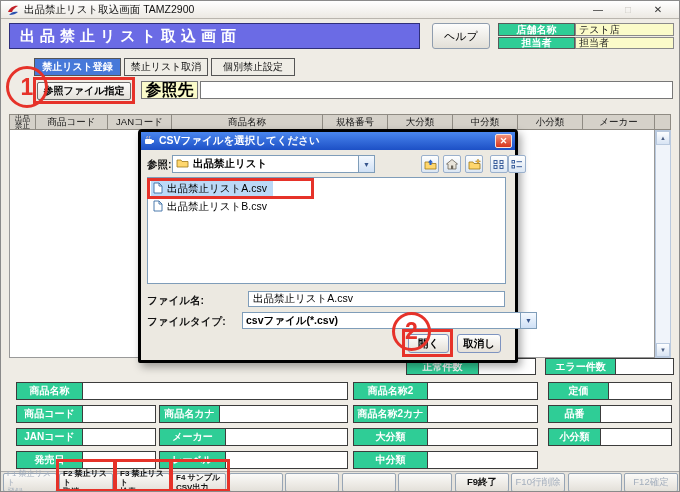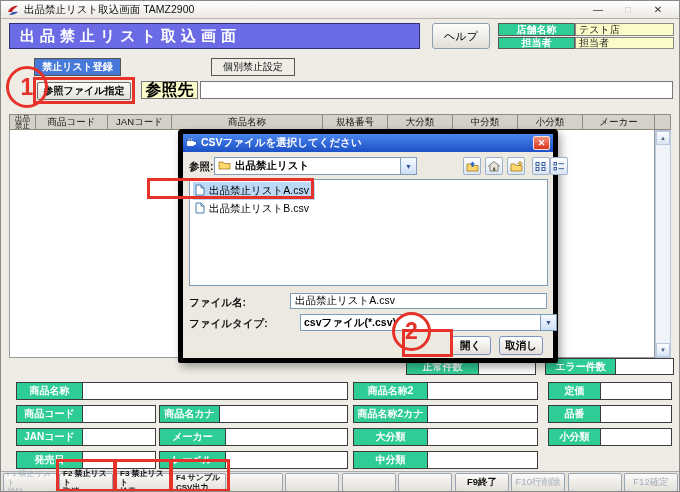--- a/index.html
+++ b/index.html
@@ -47,21 +47,21 @@
   .pair .pv{ flex:1; background:#fff; font-size:10px; display:flex; align-items:center; padding-left:3px; }
   .pair.h17{ height:17px; }
 
   
   .fbar{ position:absolute; left:0; top:470px; width:680px; height:22px; background:#E6E3DC; border-top:1px solid #aaa; }
   .fbtn{ position:absolute; top:1px; width:54px; height:19px; background:linear-gradient(#fbfaf8,#e3e0d9); border:1px solid #97a5b5; border-radius:2px; font-size:8px; line-height:1.15; color:#111; display:flex; flex-direction:column; justify-content:center; padding-left:3px; font-weight:bold; }
   .fbtn.single{ align-items:center; padding-left:0; font-size:9.5px; flex-direction:row; justify-content:center; }
   .fbtn.dis{ color:#a3aebd; font-weight:normal; }
 
   
-  .dialog{ position:absolute; left:137px; top:128px; width:380px; height:234px; background:#ECE9E1; border:5px solid #000000; border-radius:4px 4px 2px 2px; box-shadow:3px 4px 8px rgba(0,0,0,.35); z-index:50;margin-left:40px; }
+  .dialog{ position:absolute; left:137px; top:128px; width:380px; height:234px; background:#ECE9E1; border:3px solid #000000; border-radius:4px 4px 2px 2px; box-shadow:3px 4px 8px rgba(0,0,0,.35); z-index:50; }
   .dtitle{ position:absolute; left:0; top:0; width:100%; height:18px; background:linear-gradient(#4a86ee,#1d50c6); color:#fff; font-weight:bold; font-size:10.5px; display:flex; align-items:center; gap:4px; padding:0 3px; }
   .dclose{ margin-left:auto; width:17px; height:14px; background:linear-gradient(#f1917b,#d8341c); border:1px solid #fbe3dc; border-radius:2px; color:#fff; font-size:9px; font-weight:bold; display:flex; align-items:center; justify-content:center; }
   .dlabel{ position:absolute; font-size:10.5px; font-weight:bold; color:#111; }
   .combo{ position:absolute; background:#fff; border:1px solid #7F9DB9; display:flex; align-items:center; font-size:10.5px; gap:4px; padding-left:3px; }
   .combo .cv{ font-weight:bold; }
   .combo .arrow{ margin-left:auto; width:16px; align-self:stretch; background:linear-gradient(#f4f9ff,#cfe0f5); border-left:1px solid #7F9DB9; display:flex; align-items:center; justify-content:center; font-size:7px; color:#35548c; }
   .tbtn{ position:absolute; top:23px; width:18px; height:18px; background:linear-gradient(#fefefe,#dbe6f3); border:1px solid #9ab0cc; border-radius:2px; display:flex; align-items:center; justify-content:center; }
   .filelist{ position:absolute; left:6px; top:45px; width:359px; height:107px; background:#fff; border:1px solid #7F9DB9; padding:2px 0 0 3px; }
   .fitem{ height:18px; display:flex; align-items:center; gap:4px; font-size:10.5px; padding-left:2px; width:max-content; padding-right:6px; }
   .fitem.sel{ background:#BBD9F7; }
@@ -93,20 +93,21 @@
   </div>
 
   <div class="banner">出品禁止リスト取込画面</div>
   <div class="helpbtn">ヘルプ</div>
   <div class="glabel hdr-store-l">店舗名称</div>
   <div class="yfield hdr-store-v">テスト店</div>
   <div class="glabel hdr-staff-l">担当者</div>
   <div class="yfield hdr-staff-v">担当者</div>
 
   <div class="tab active" style="left:33px;width:87px;">禁止リスト登録</div>
+  <div class="tab" style="left:123px;width:84px;">禁止リスト取消</div>
   <div class="tab" style="left:210px;width:84px;">個別禁止設定</div>
 
   <div class="browsebtn">参照ファイル指定</div>
   <div class="ylabel">参照先</div>
   <div class="pathfield"></div>
 
   <div class="thead">
     <div class="th" style="width:27px;">
       <span>出品</span>
       <span>禁止</span>
@@ -138,21 +139,21 @@
 
   <div class="pair" style="left:15px;top:381px;width:332px;">
     <div class="pl" style="width:66px;">商品名称</div>
     <div class="pv"></div>
   </div>
   <div class="pair" style="left:352px;top:381px;width:185px;">
     <div class="pl" style="width:74px;">商品名称2</div>
     <div class="pv"></div>
   </div>
   <div class="pair" style="left:547px;top:381px;width:124px;">
-    <div class="pl" style="width:52px;">定価</div>
+    <div class="pl" style="width:60px;">定価</div>
     <div class="pv"></div>
   </div>
 
   <div class="pair" style="left:15px;top:404px;width:140px;">
     <div class="pl" style="width:66px;">商品コード</div>
     <div class="pv"></div>
   </div>
   <div class="pair" style="left:158px;top:404px;width:189px;">
     <div class="pl" style="width:60px;">商品名カナ</div>
     <div class="pv"></div>
@@ -304,21 +305,21 @@
             </svg>
         </span>
         <span>出品禁止リストB.csv</span>
       </div>
     </div>
 
     <div class="dlabel" style="left:6px;top:162px;">ファイル名:</div>
     <div class="dfield" style="left:107px;top:159px;width:257px;height:16px;">出品禁止リストA.csv</div>
 
     <div class="dlabel" style="left:6px;top:183px;">ファイルタイプ:</div>
-    <div class="combo" style="left:117px;top:180px;width:257px;height:17px;text-align:center;">
+    <div class="combo" style="left:101px;top:180px;width:295px;height:17px;text-align:center;">
       <span class="cv">csvファイル(*.csv)</span>
       <span class="arrow">▼</span>
     </div>
 
     <div class="dbtn" style="left:267px;width:41px;">開く</div>
     <div class="dbtn" style="left:316px;width:44px;">取消し</div>
   </div>
 
   <div class="ann-circle" style="left:5px;top:65px;width:42px;height:42px;">
     <span>1</span>

